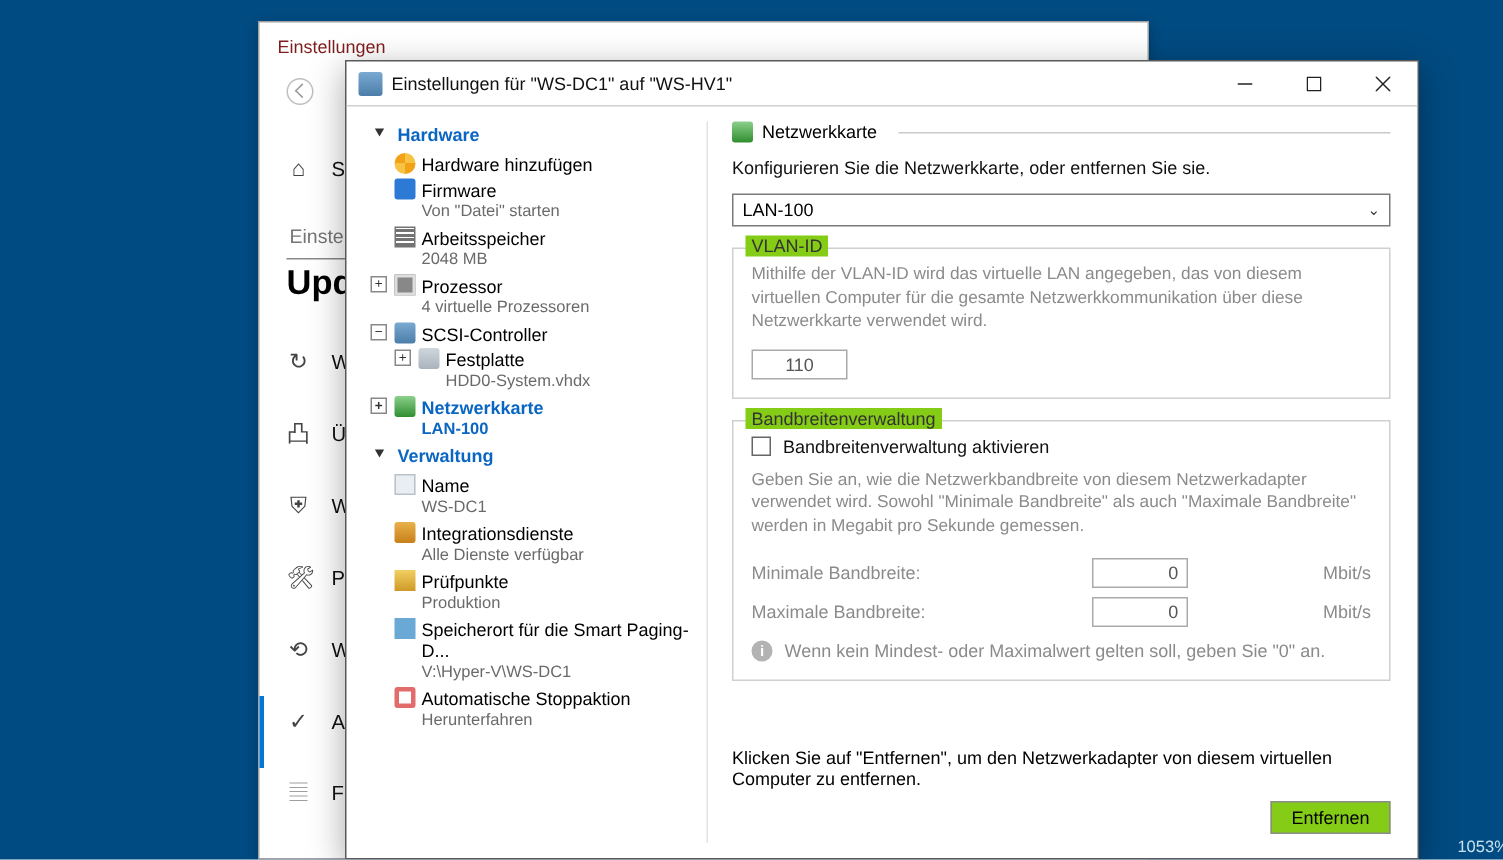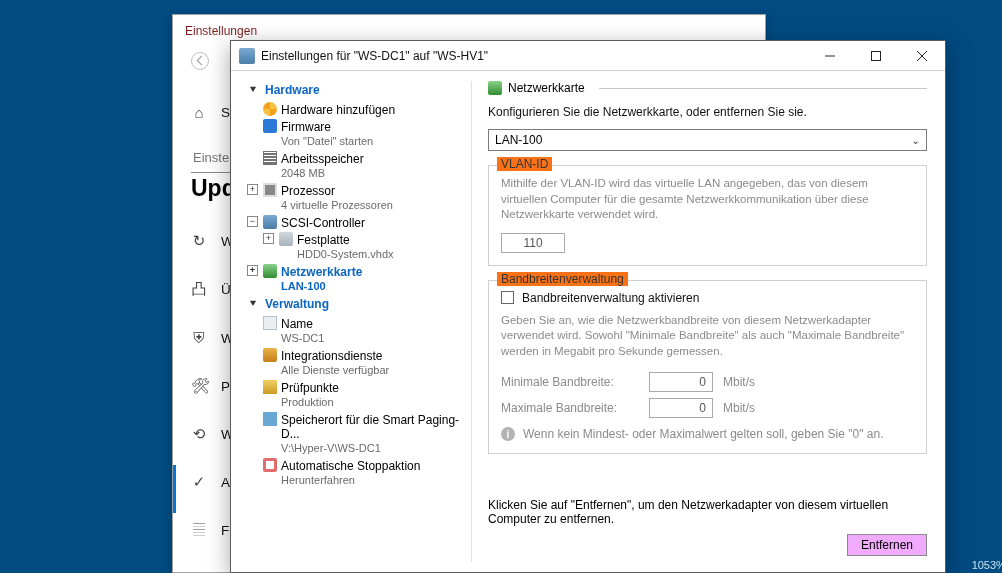--- a/index.html
+++ b/index.html
@@ -86,33 +86,33 @@
   .combo {
     width: 100%; height: 22px; border: 1px solid #7a7a7a; display: flex;
     align-items: center; padding: 0 6px; justify-content: space-between; font-size: 12px;
     background: #fff;
   }
   .combo .chev { font-size: 10px; color: #333; }
   .group {
     border: 1px solid #cfcfcf; padding: 10px 12px 12px; margin-top: 14px;
     position: relative; color: #8a8a8a;
   }
-  .group > legend { position: absolute; top: -9px; left: 8px; background: #f97316; padding: 0 4px; font-size: 12px; color: #333; }
+  .group > legend { position: absolute; top: -9px; left: 8px; background: #84cc16; padding: 0 4px; font-size: 12px; color: #333; }
   .chk-row { display: flex; align-items: center; gap: 8px; color: #111; padding-bottom: 8px; }
   .chk { width: 13px; height: 13px; border: 1px solid #666; background: #fff; }
   .hint { font-size: 11.5px; color: #8b8b8b; line-height: 1.35; padding-bottom: 10px; }
   .numbox { width: 64px; height: 20px; border: 1px solid #aaa; background: #fff; text-align: right; padding: 2px 6px; font-size: 12px; color:#555; display:inline-block; }
-  .band-row { display: flex; align-items: center; gap: 10px; padding: 3px 0; color:#8b8b8b; font-size:12px; }
+  .band-row { display: flex; align-items: center; gap: 10px; padding: 3px 0; color:#8b8b8b; font-size:12px;justify-content:space-between; }
   .band-row .lab { width: 138px; }
   .band-row .unit { color:#8b8b8b; }
   .info-row { display:flex; align-items:center; gap:8px; color:#8b8b8b; font-size:12px; padding-top:6px; }
   .info-ico { width:14px; height:14px; border-radius:50%; background:#b3b3b3; color:#fff; font-size:10px; display:flex; align-items:center; justify-content:center; font-weight:bold; }
   .panel-foot { position: absolute; left: 16px; right: 18px; bottom: 16px; font-size: 12px; }
   .btn {
-    min-width: 80px; height: 22px; border: 1px solid #8b8b8b; background: #f0abfc;
+    min-width: 80px; height: 22px; border: 1px solid #8b8b8b; background: #84cc16;
     font-size: 12px; display: inline-flex; align-items: center; justify-content: center; padding: 0 10px;
   }
 </style>
 </head>
 <body>
 
 <div class="deskinfo">1053%6</div>
 
 <div class="win-settings">
   <div class="title">Einstellungen</div>

